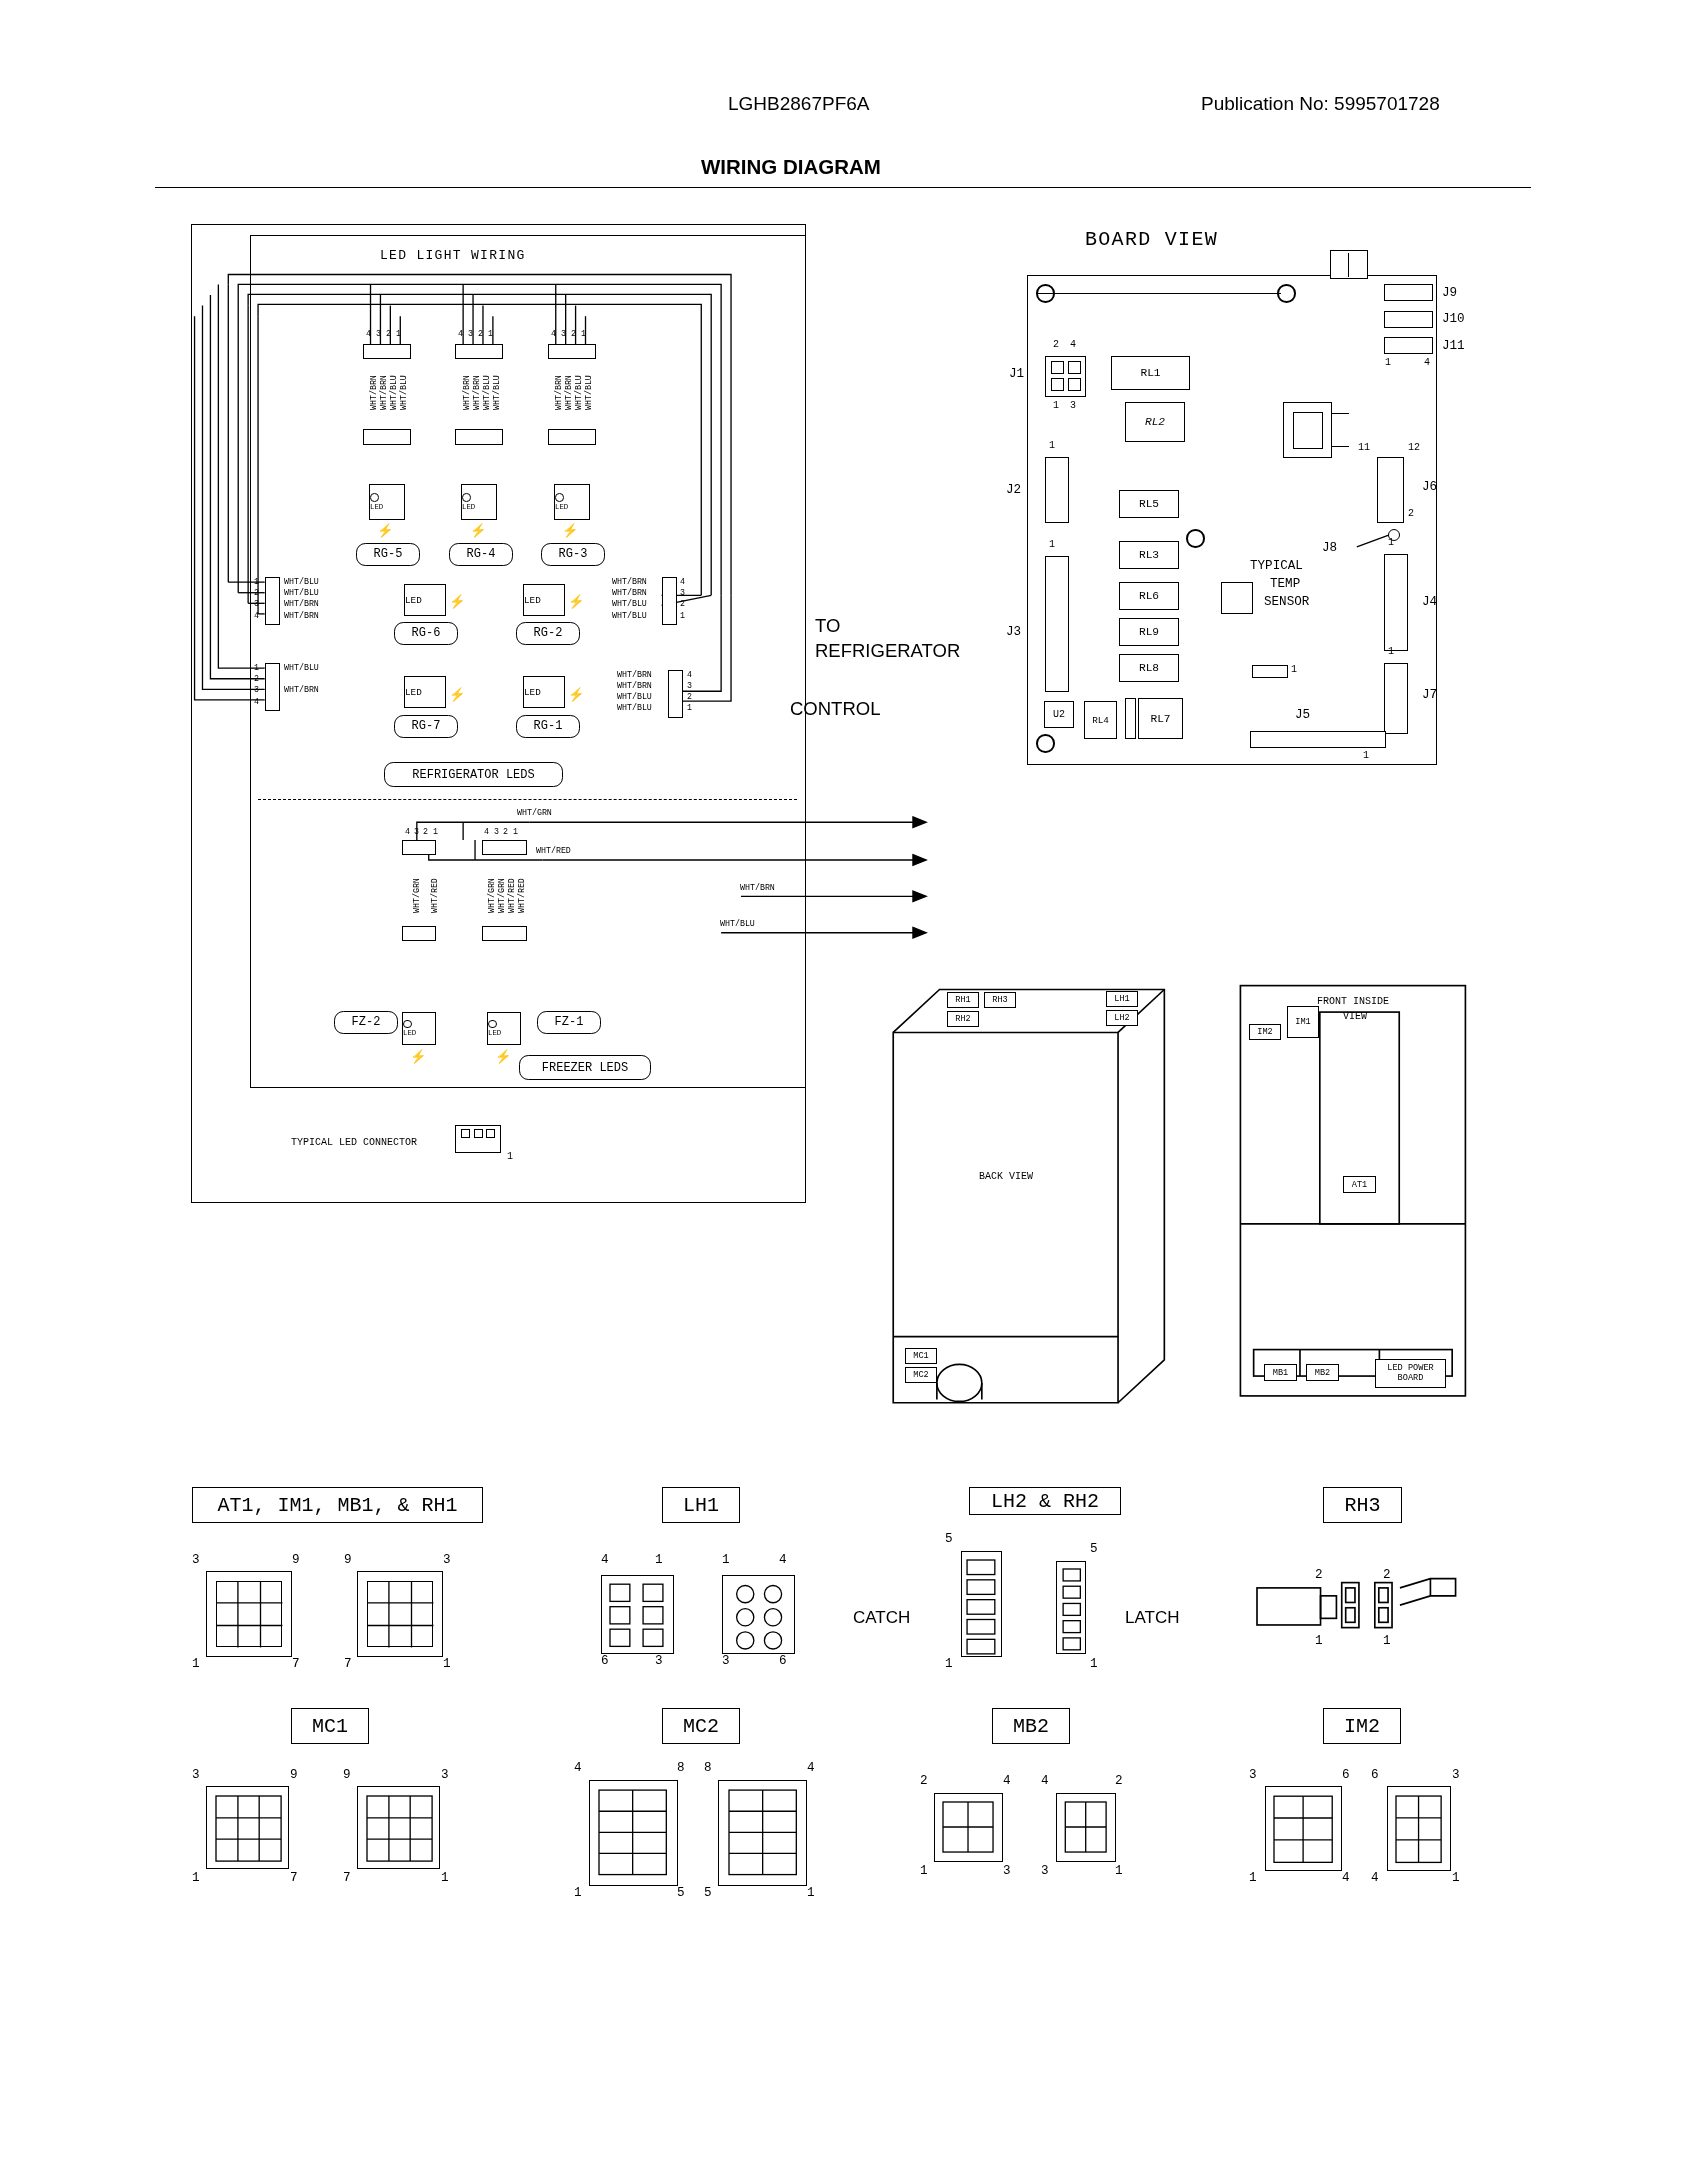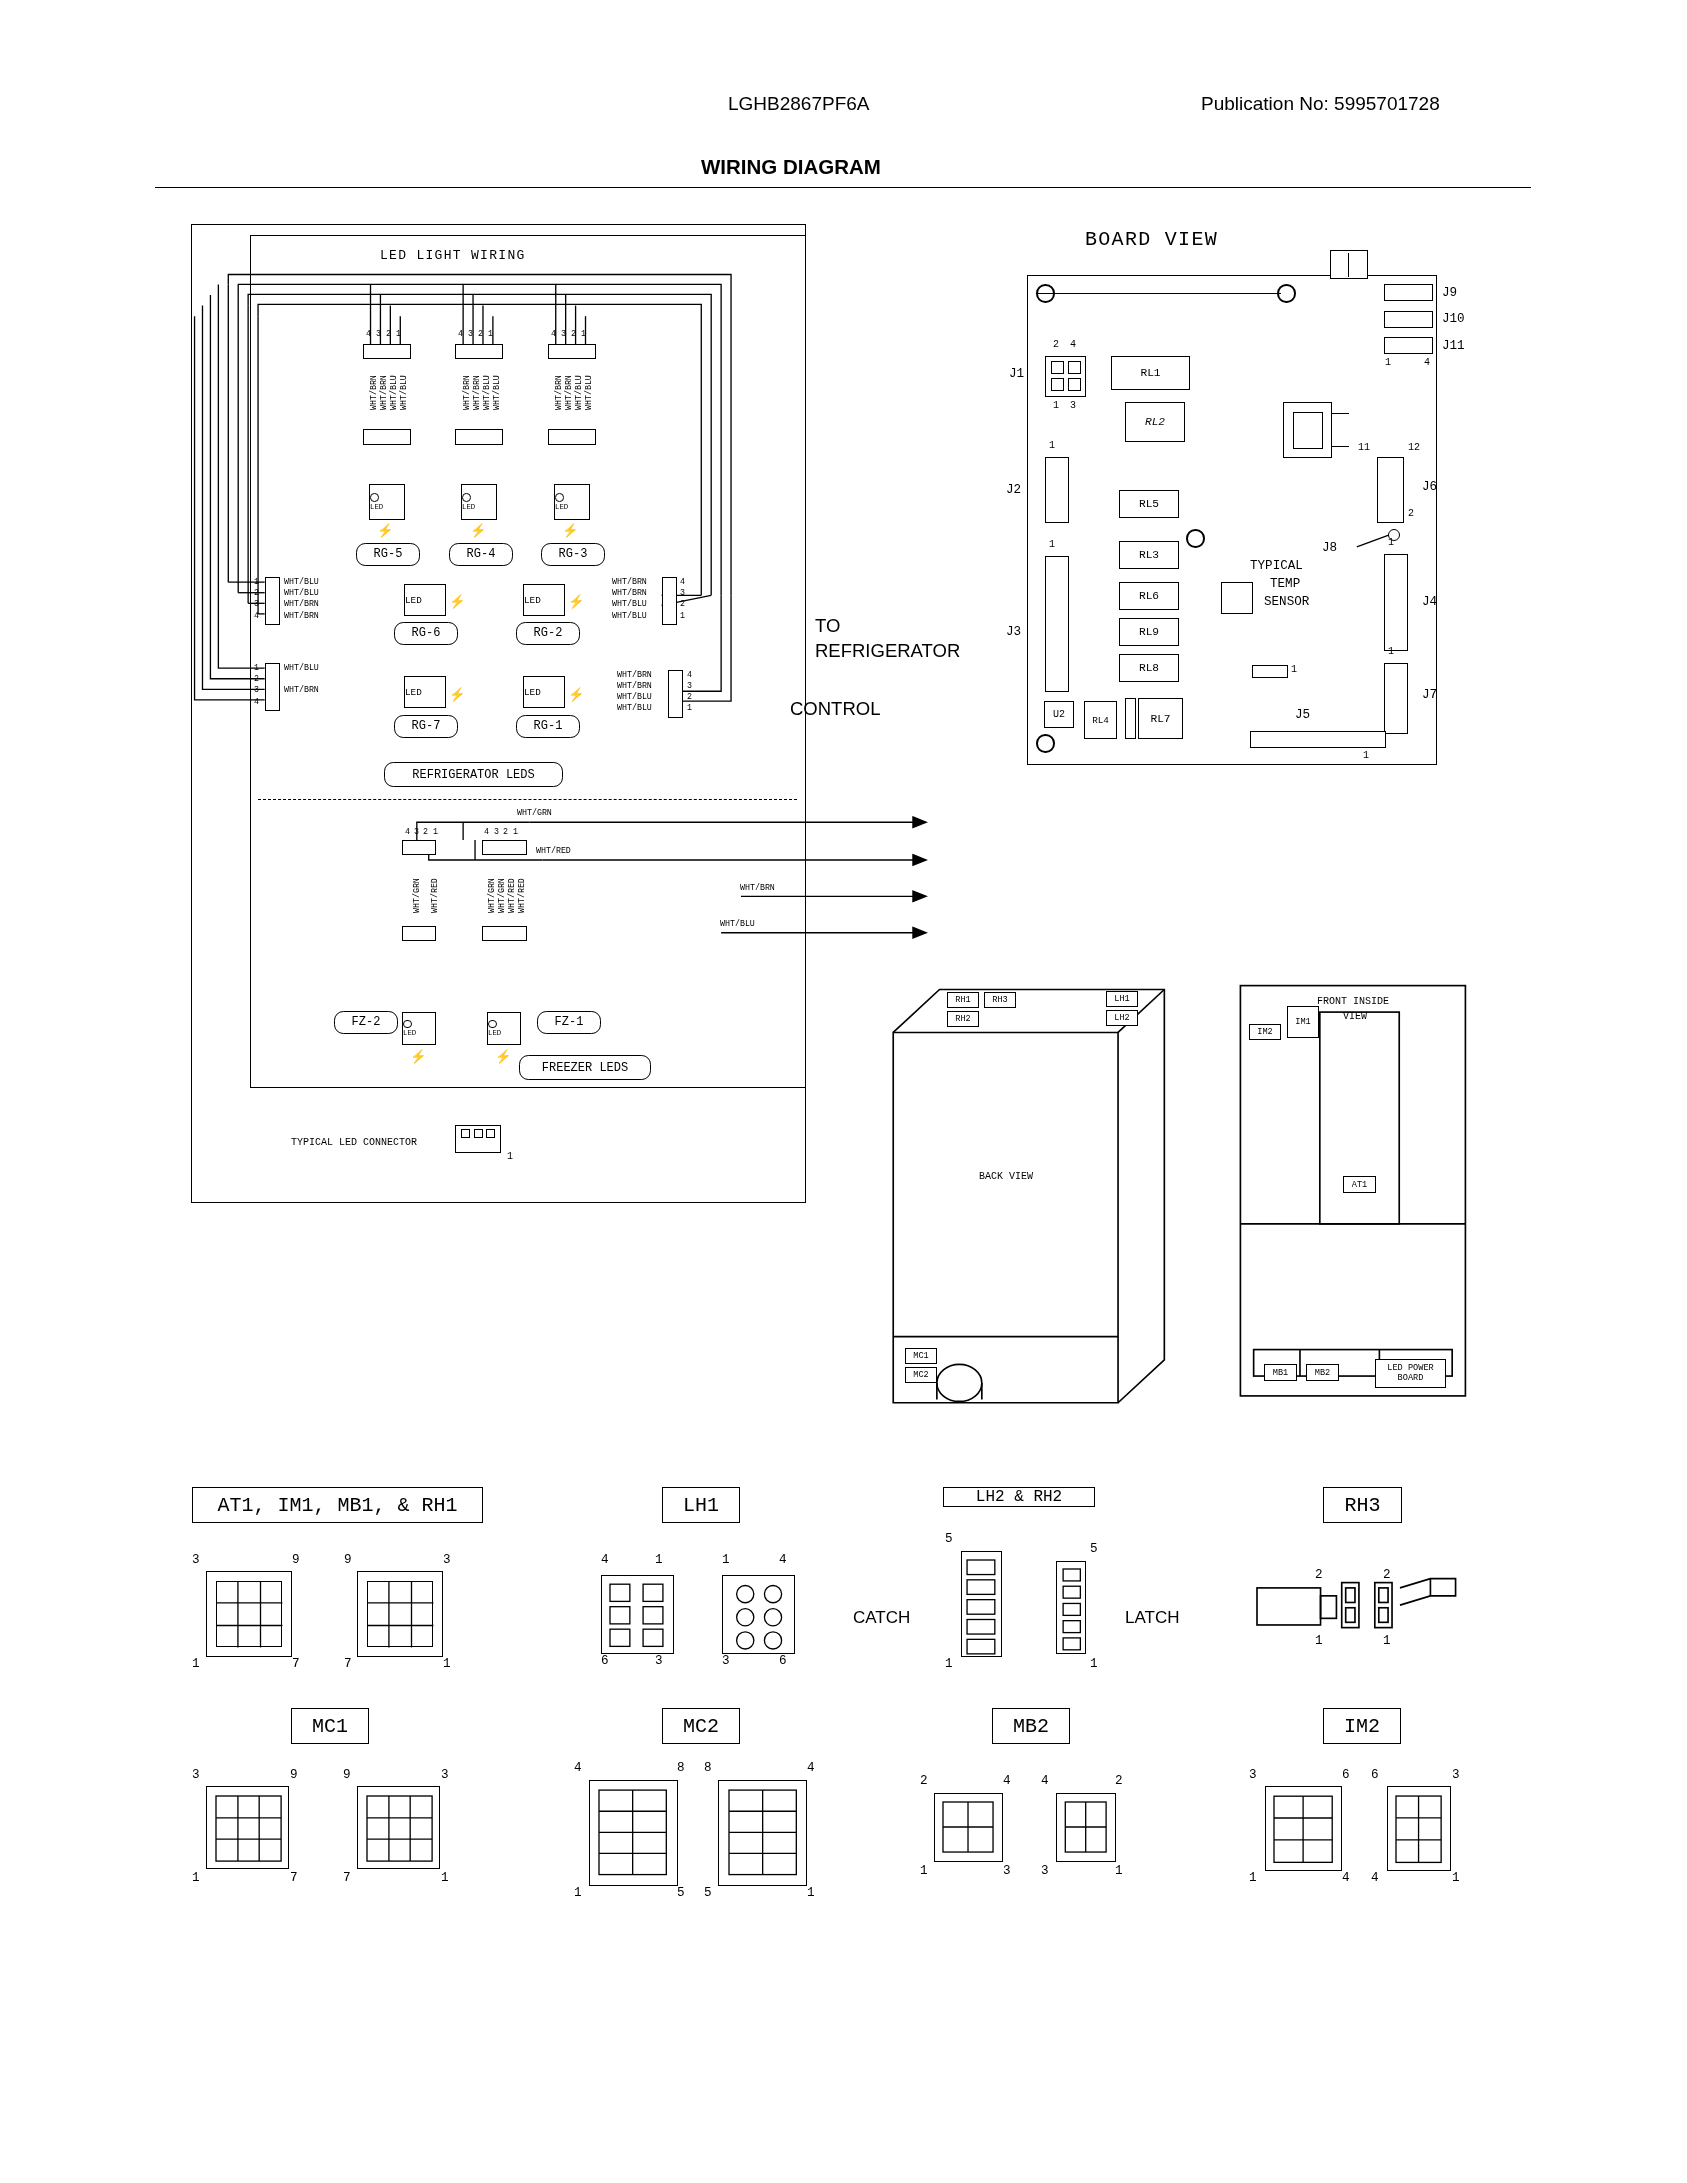--- a/index.html
+++ b/index.html
@@ -454,21 +454,21 @@
         <circle cx="62" cy="50" r="13"></circle>
       <circle cx="20" cy="85" r="13"></circle>
         <circle cx="62" cy="85" r="13"></circle>
     </g>
   </svg>
   <div class="lbl" style="left:722px;top:1553px;">1</div>
   <div class="lbl" style="left:779px;top:1553px;">4</div>
   <div class="lbl" style="left:722px;top:1654px;">3</div>
   <div class="lbl" style="left:779px;top:1654px;">6</div>
 
-  <div class="sq" style="left:943px;top:1487px;width:152px;height:20px;font-size:16px;">LH2 &amp; RH2</div>
+  <div class="sq" style="left:969px;top:1487px;width:152px;height:28px;font-size:20px;">LH2 &amp; RH2</div>
   <div class="sans" style="left:853px;top:1608px;font-size:17px;">CATCH</div>
   <div class="conn" style="left:961px;top:1551px;width:41px;height:106px;"></div>
   <svg width="53" height="119" style="left:967px;top:1560px;" viewBox="0 0 80 180">
     <g stroke="#000" stroke-width="2" fill="none">
       <rect x="0" y="0" width="42" height="22"></rect>
         <rect x="0" y="30" width="42" height="22"></rect>
       <rect x="0" y="60" width="42" height="22"></rect>
         <rect x="0" y="90" width="42" height="22"></rect>
       <rect x="0" y="120" width="42" height="22"></rect>
     </g>

